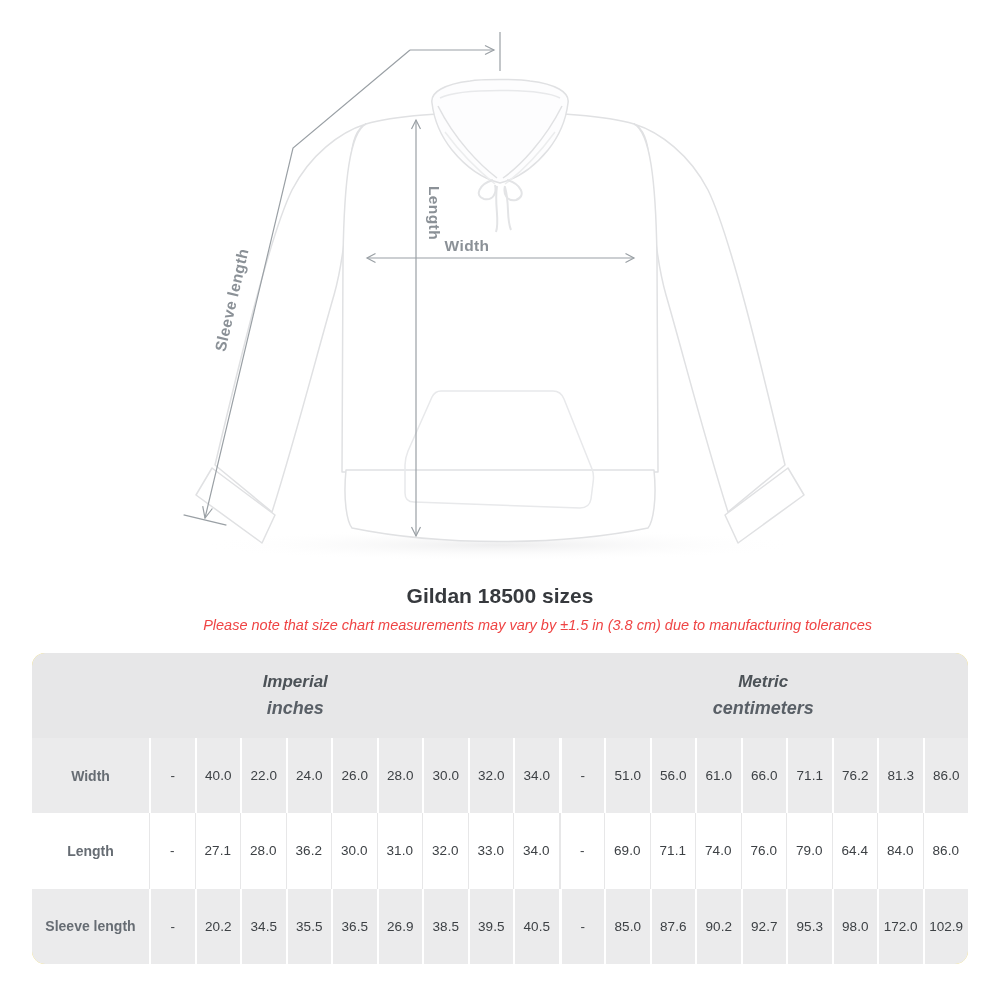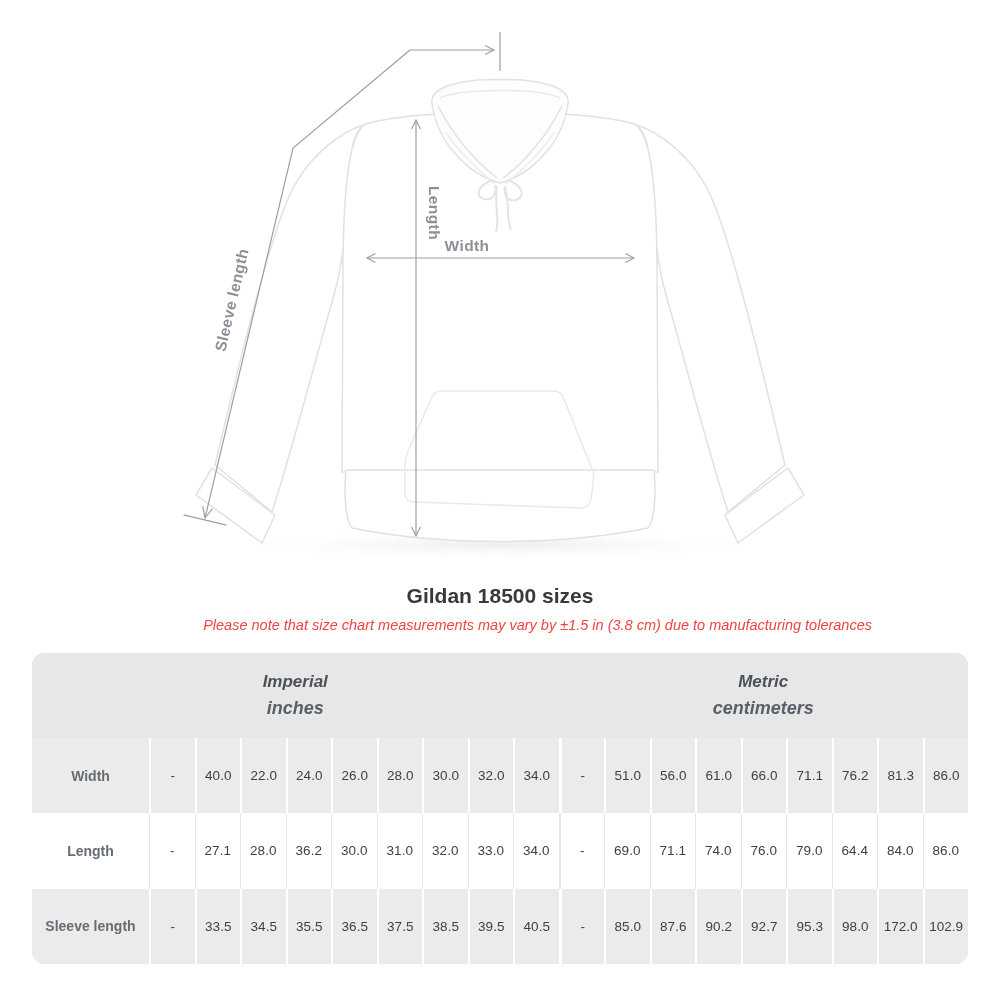--- a/index.html
+++ b/index.html
@@ -193,25 +193,25 @@
           <td>74.0</td>
           <td>76.0</td>
           <td>79.0</td>
           <td>64.4</td>
           <td>84.0</td>
           <td>86.0</td>
         </tr>
         <tr class="row-gray">
           <th>Sleeve length</th>
           <td>-</td>
-          <td>33.5</td>
+          <td>20.2</td>
           <td>34.5</td>
           <td>35.5</td>
           <td>36.5</td>
-          <td>37.5</td>
+          <td>26.9</td>
           <td>38.5</td>
           <td>39.5</td>
           <td>40.5</td>
           <td class="metric-start">-</td>
           <td>85.0</td>
           <td>87.6</td>
           <td>90.2</td>
           <td>92.7</td>
           <td>95.3</td>
           <td>98.0</td>

